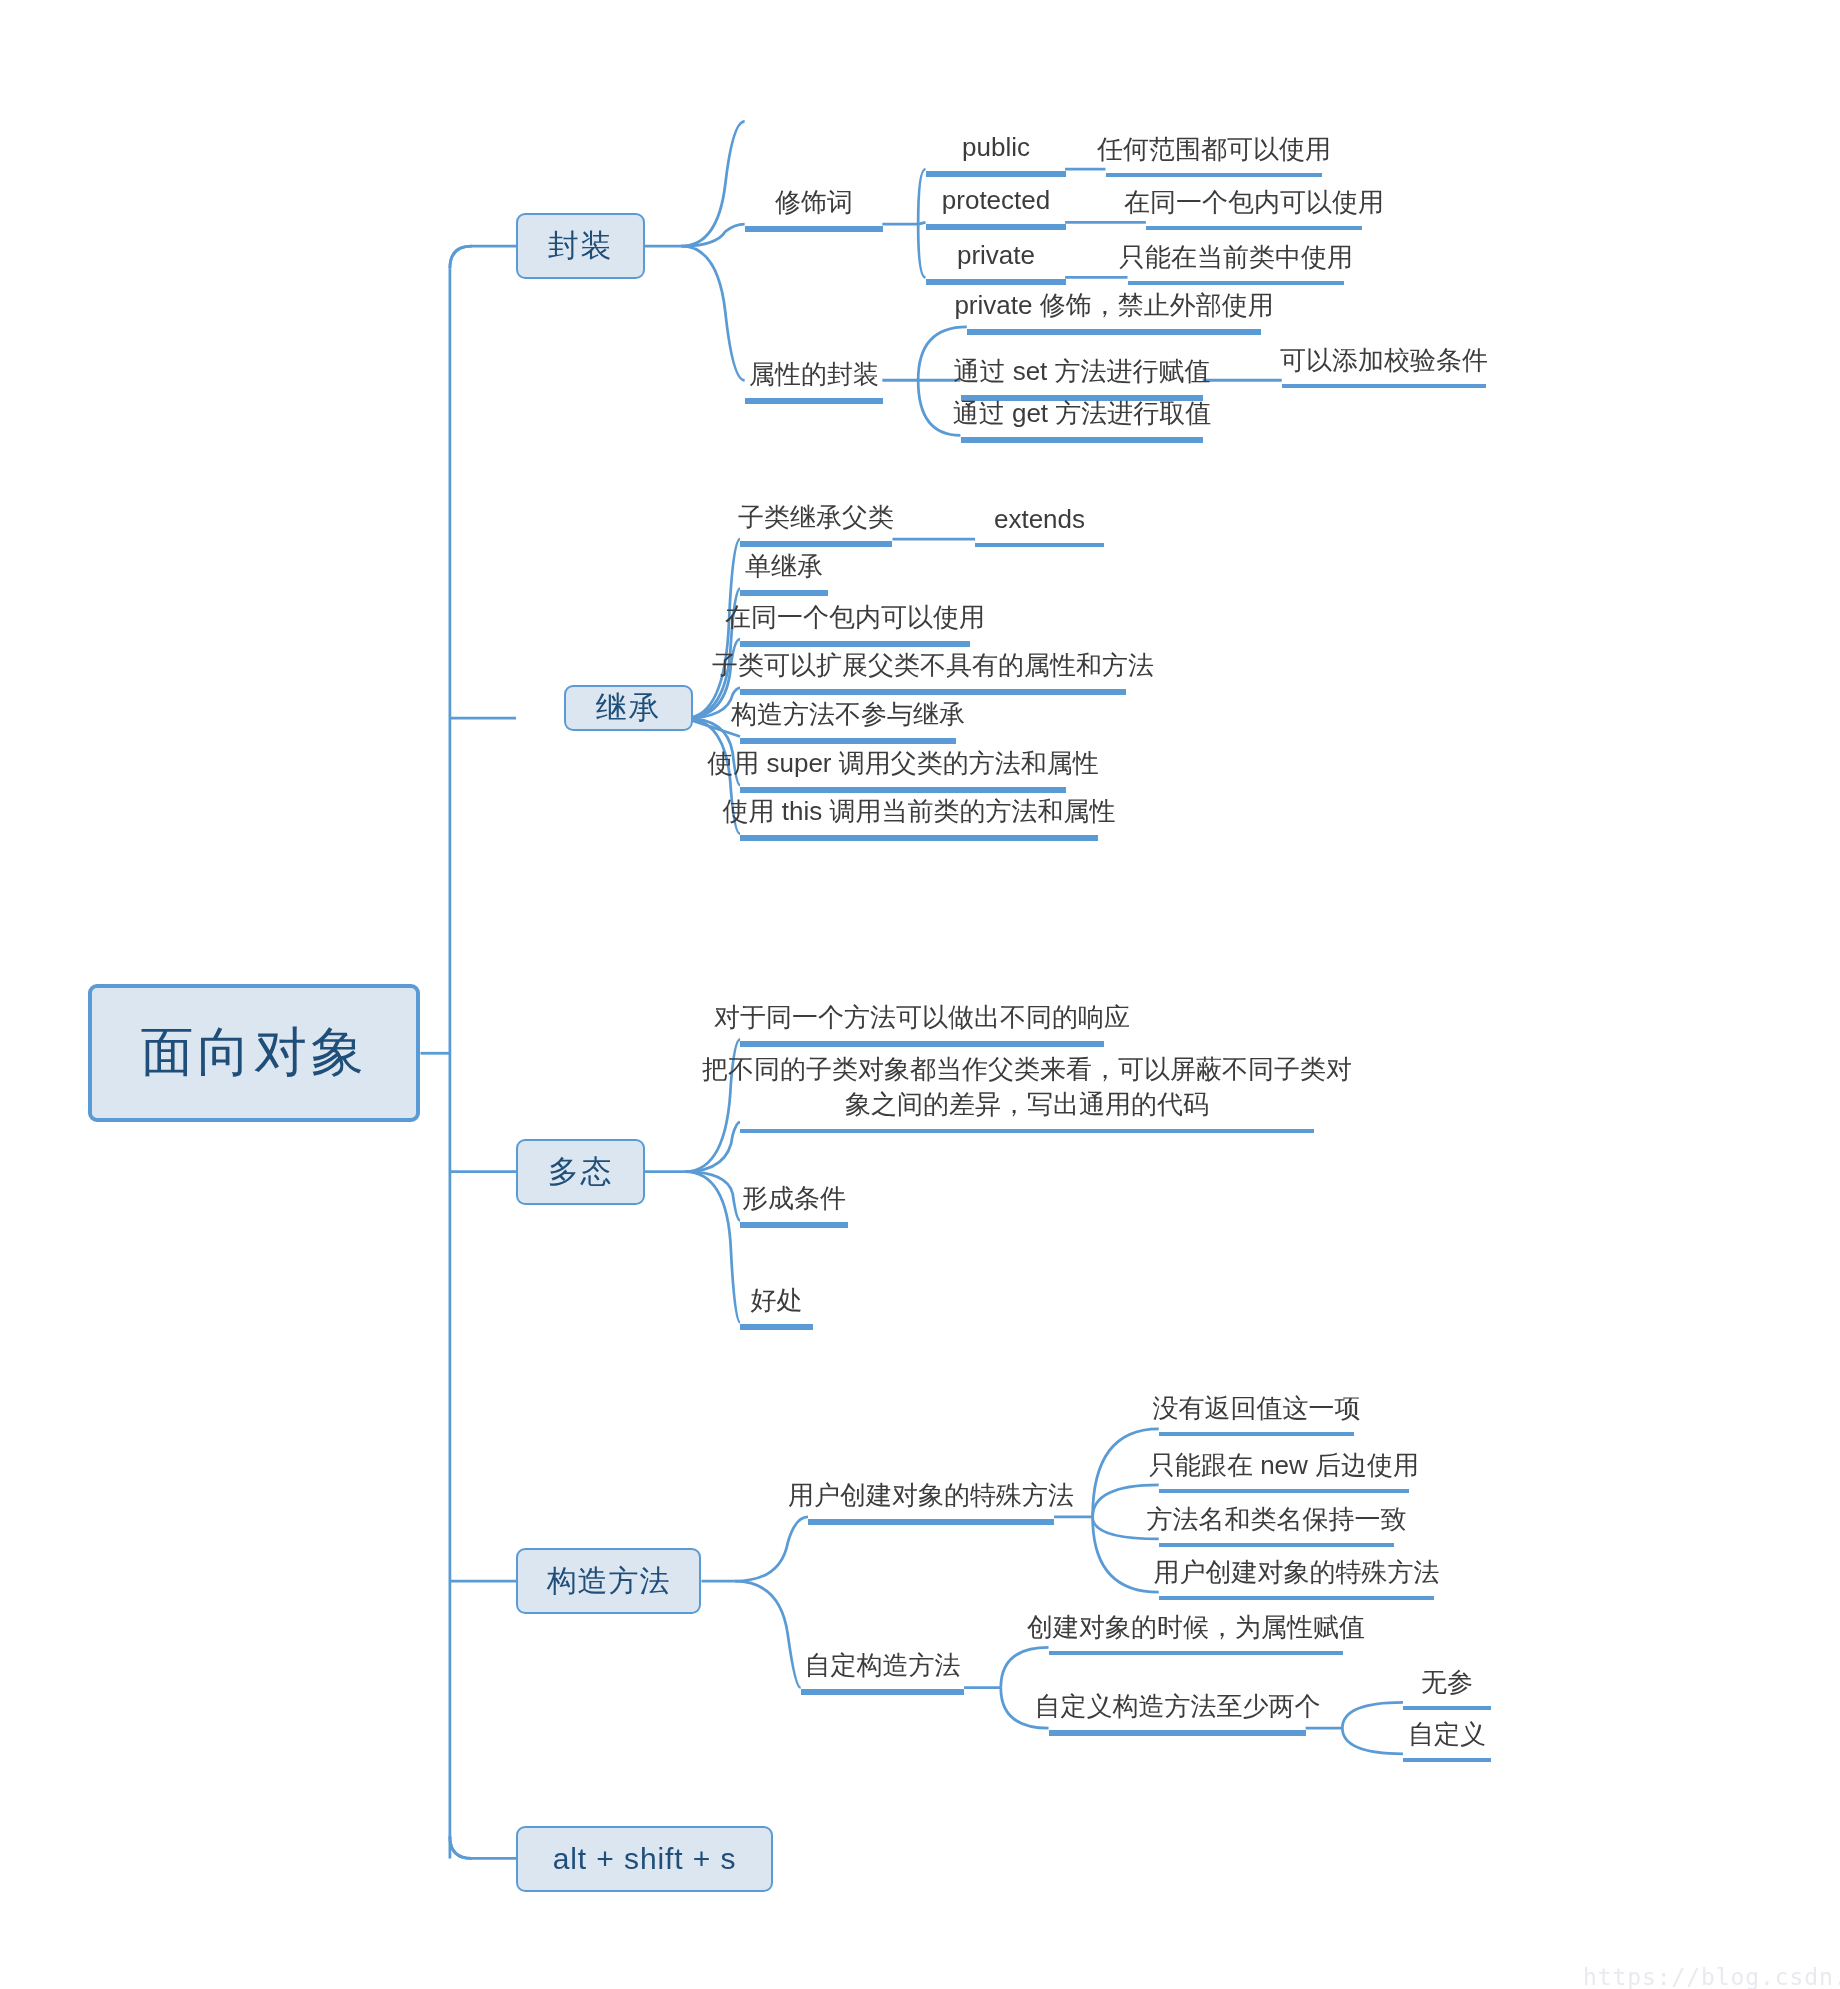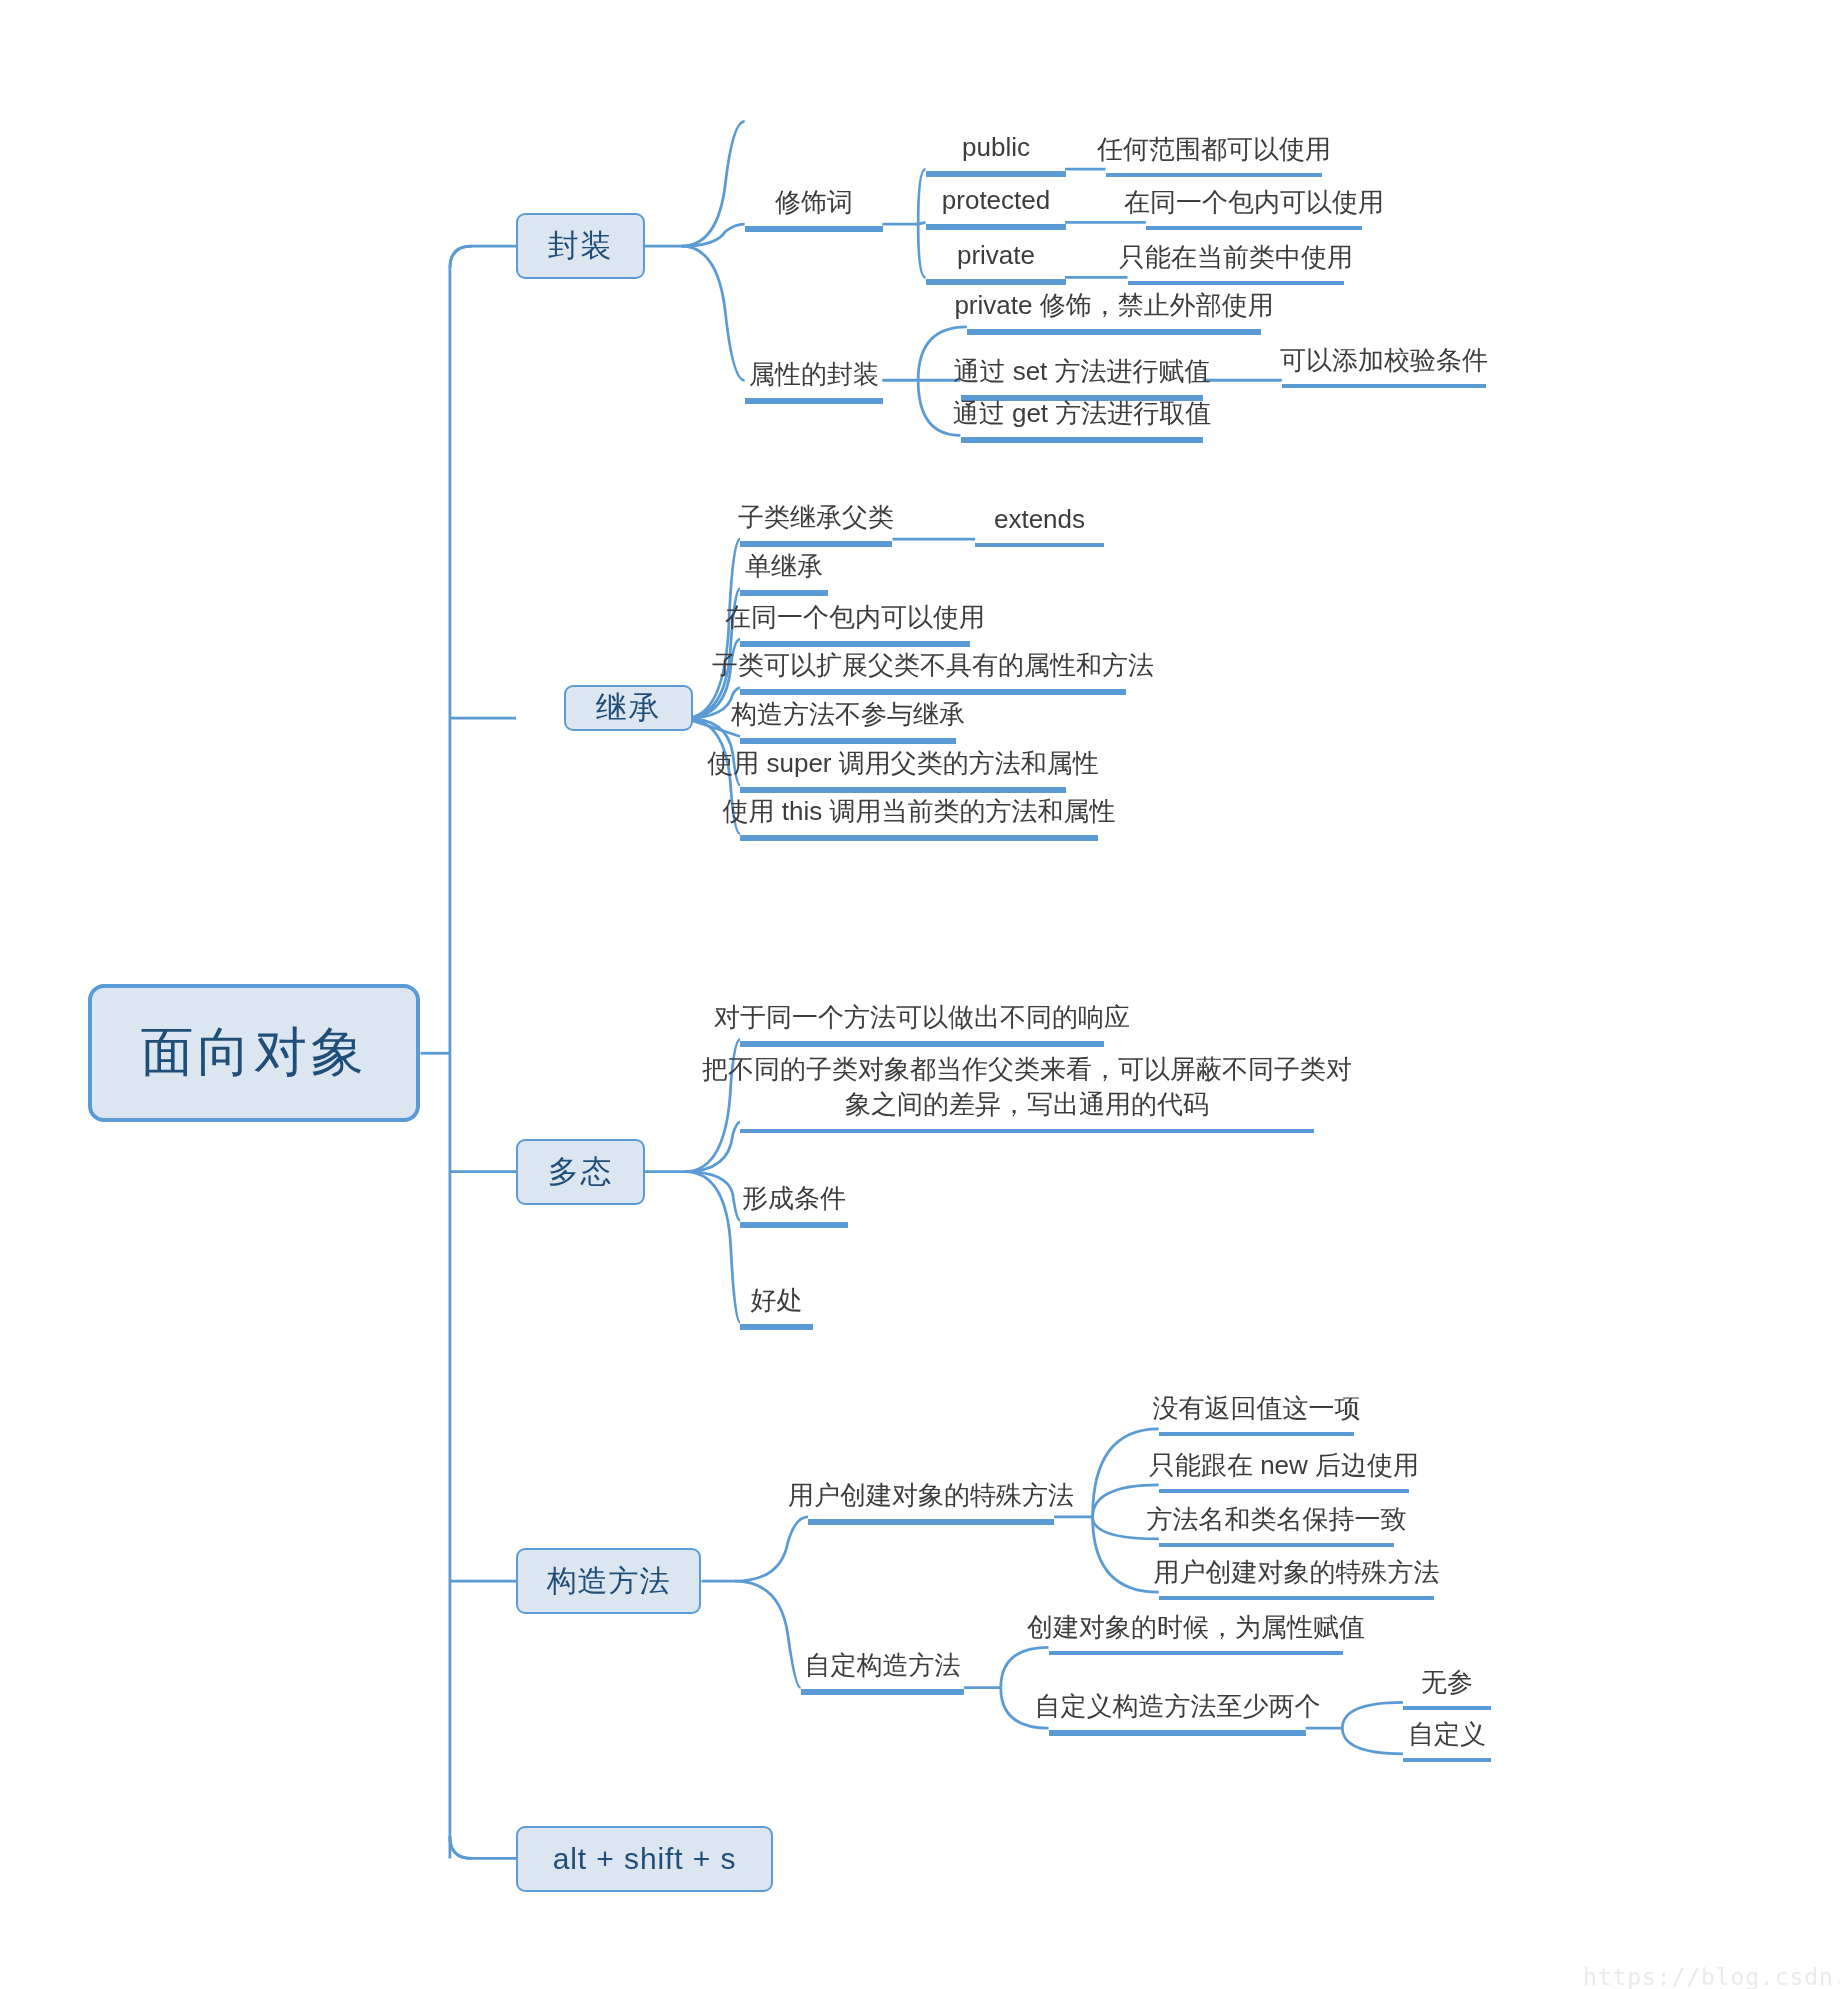--- a/index.html
+++ b/index.html
@@ -29,21 +29,21 @@
   }
   .node {
     position: absolute;
     box-sizing: border-box;
     white-space: pre;
   }
   
   .root-node {
     background: #dce6f1;
     border: 4.6px solid #5b9bd5;
-    border-radius: 16px;
+    border-radius: 9px;
     color: #1f4e79;
     font-size: 53px;
     display: flex;
     align-items: center;
     justify-content: center;
     letter-spacing: 3.7px;
   }
   
   .box-node {
     background: #dce6f1;

